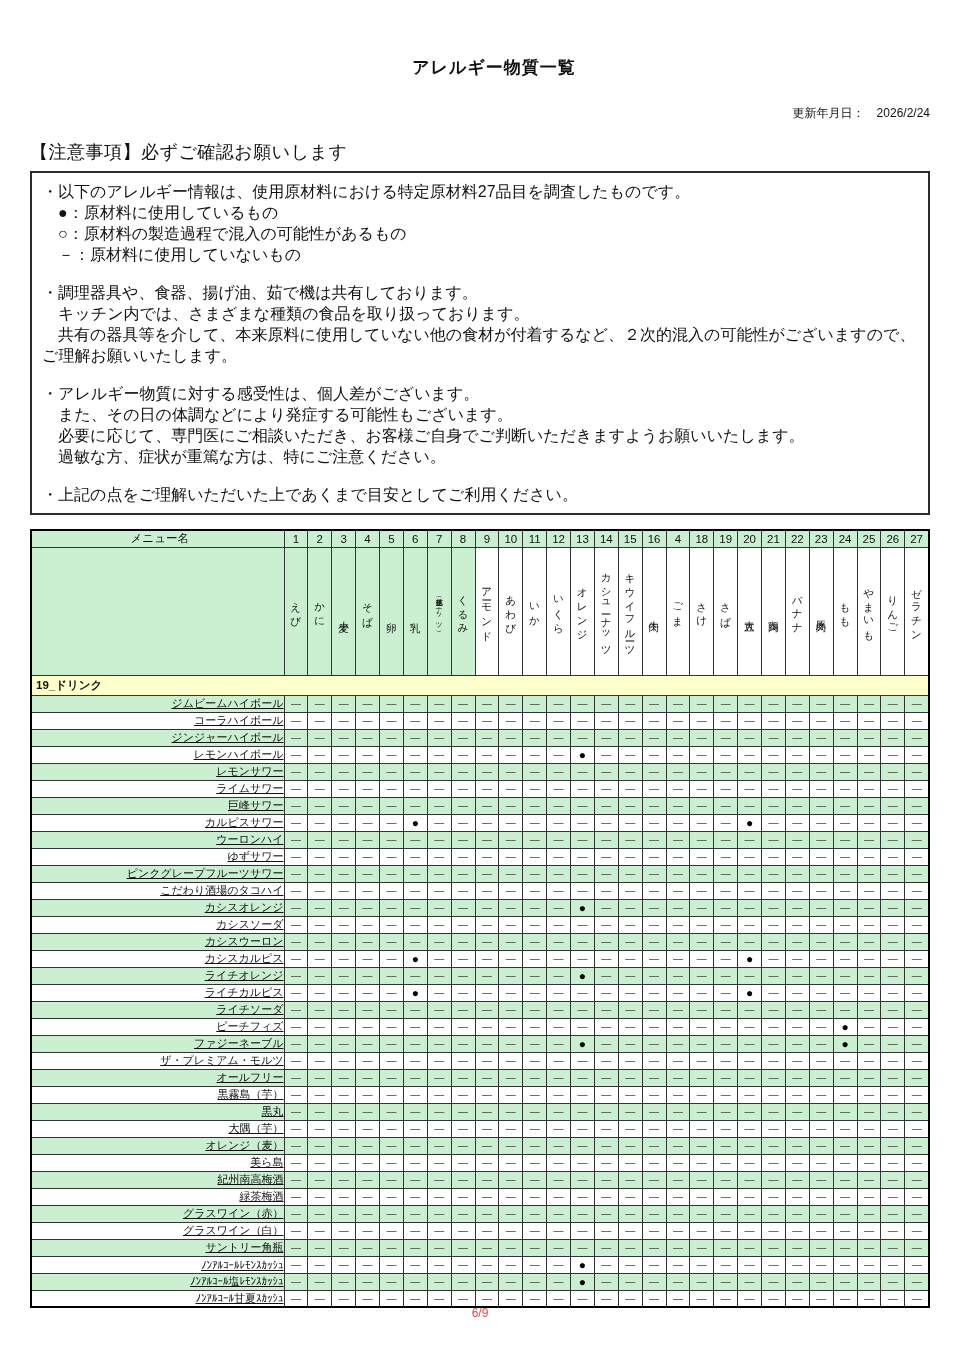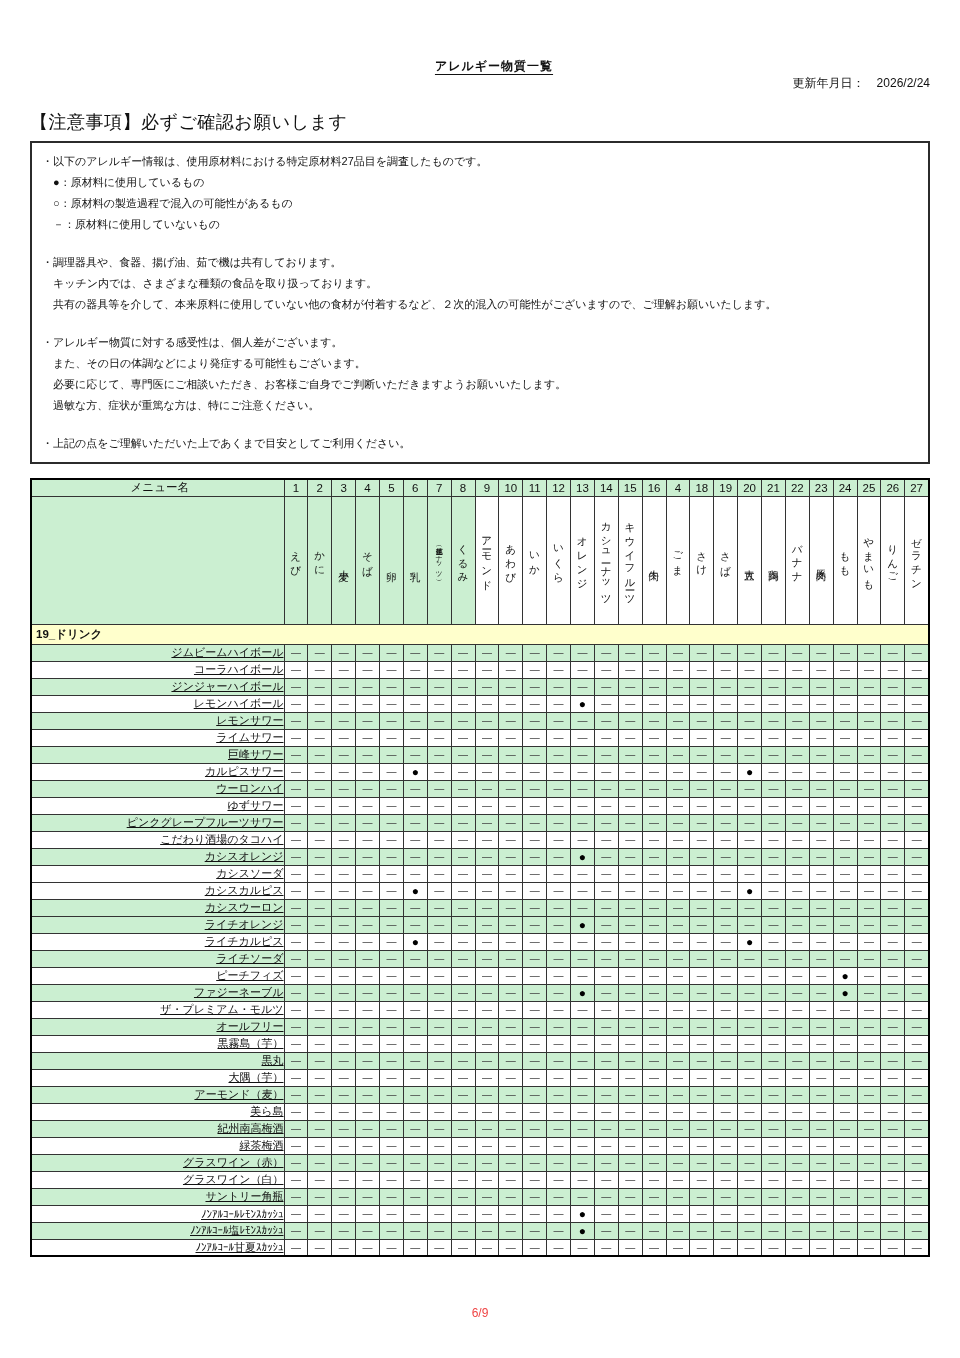--- a/index.html
+++ b/index.html
@@ -14,42 +14,41 @@
   html,body{width:960px;height:1358px;background:#ffffff;overflow:hidden;}
   body{
     font-family:"Liberation Sans","DejaVu Sans",sans-serif;
     color:var(--text);
     position:relative;
   }
   .page{padding:0 30px;}
   .title-wrap{text-align:center;margin-top:56px;}
   .title{
     display:inline-block;
-    font-size:12px;
+    font-size:17px;
     font-weight:bold;
     letter-spacing:1px;
-    text-decoration:underline;
     text-underline-offset:4px;
     margin-left:28px;
   }
   .date-row{
     text-align:right;
     font-size:12px;
-    margin-top:0;
+    margin-top:26px;
   }
   .notice-heading{
     font-size:18px;
     margin-top:18px;
     letter-spacing:0.5px;
   }
   .notice-box{
     margin-top:7px;
     border:2px solid #2b2b2b;
     padding:8px 10px;
-    font-size:11px;
+    font-size:16px;
   }
   .notice-line{
     line-height:21px;
     white-space:pre-wrap;
   }
   .notice-line.blank{height:17px;}
   table.allergy{
     margin-top:14px;
     border-collapse:collapse;
     table-layout:fixed;
@@ -678,20 +677,50 @@
           <td class="mark">—</td>
           <td class="mark">—</td>
           <td class="mark">—</td>
           <td class="mark">—</td>
           <td class="mark">—</td>
           <td class="mark">—</td>
           <td class="mark">—</td>
           <td class="mark">—</td>
           <td class="mark">—</td>
         </tr>
+        <tr class="menu-row stripe">
+          <td class="name">カシスウーロン</td>
+          <td class="mark">—</td>
+          <td class="mark">—</td>
+          <td class="mark">—</td>
+          <td class="mark">—</td>
+          <td class="mark">—</td>
+          <td class="mark">—</td>
+          <td class="mark">—</td>
+          <td class="mark">—</td>
+          <td class="mark">—</td>
+          <td class="mark">—</td>
+          <td class="mark">—</td>
+          <td class="mark">—</td>
+          <td class="mark">—</td>
+          <td class="mark">—</td>
+          <td class="mark">—</td>
+          <td class="mark">—</td>
+          <td class="mark">—</td>
+          <td class="mark">—</td>
+          <td class="mark">—</td>
+          <td class="mark">—</td>
+          <td class="mark">—</td>
+          <td class="mark">—</td>
+          <td class="mark">—</td>
+          <td class="mark">—</td>
+          <td class="mark">—</td>
+          <td class="mark">—</td>
+          <td class="mark">—</td>
+        </tr>
         <tr class="menu-row">
           <td class="name">カシスカルピス</td>
           <td class="mark">—</td>
           <td class="mark">—</td>
           <td class="mark">—</td>
           <td class="mark">—</td>
           <td class="mark">—</td>
           <td class="mark dot">●</td>
           <td class="mark">—</td>
           <td class="mark">—</td>
@@ -709,50 +738,20 @@
           <td class="mark dot">●</td>
           <td class="mark">—</td>
           <td class="mark">—</td>
           <td class="mark">—</td>
           <td class="mark">—</td>
           <td class="mark">—</td>
           <td class="mark">—</td>
           <td class="mark">—</td>
         </tr>
         <tr class="menu-row stripe">
-          <td class="name">カシスウーロン</td>
-          <td class="mark">—</td>
-          <td class="mark">—</td>
-          <td class="mark">—</td>
-          <td class="mark">—</td>
-          <td class="mark">—</td>
-          <td class="mark">—</td>
-          <td class="mark">—</td>
-          <td class="mark">—</td>
-          <td class="mark">—</td>
-          <td class="mark">—</td>
-          <td class="mark">—</td>
-          <td class="mark">—</td>
-          <td class="mark">—</td>
-          <td class="mark">—</td>
-          <td class="mark">—</td>
-          <td class="mark">—</td>
-          <td class="mark">—</td>
-          <td class="mark">—</td>
-          <td class="mark">—</td>
-          <td class="mark">—</td>
-          <td class="mark">—</td>
-          <td class="mark">—</td>
-          <td class="mark">—</td>
-          <td class="mark">—</td>
-          <td class="mark">—</td>
-          <td class="mark">—</td>
-          <td class="mark">—</td>
-        </tr>
-        <tr class="menu-row stripe">
           <td class="name">ライチオレンジ</td>
           <td class="mark">—</td>
           <td class="mark">—</td>
           <td class="mark">—</td>
           <td class="mark">—</td>
           <td class="mark">—</td>
           <td class="mark">—</td>
           <td class="mark">—</td>
           <td class="mark">—</td>
           <td class="mark">—</td>
@@ -1039,21 +1038,21 @@
           <td class="mark">—</td>
           <td class="mark">—</td>
           <td class="mark">—</td>
           <td class="mark">—</td>
           <td class="mark">—</td>
           <td class="mark">—</td>
           <td class="mark">—</td>
           <td class="mark">—</td>
         </tr>
         <tr class="menu-row stripe">
-          <td class="name">アーモンド（麦）</td>
+          <td class="name">オレンジ（麦）</td>
           <td class="mark">—</td>
           <td class="mark">—</td>
           <td class="mark">—</td>
           <td class="mark">—</td>
           <td class="mark">—</td>
           <td class="mark">—</td>
           <td class="mark">—</td>
           <td class="mark">—</td>
           <td class="mark">—</td>
           <td class="mark">—</td>

